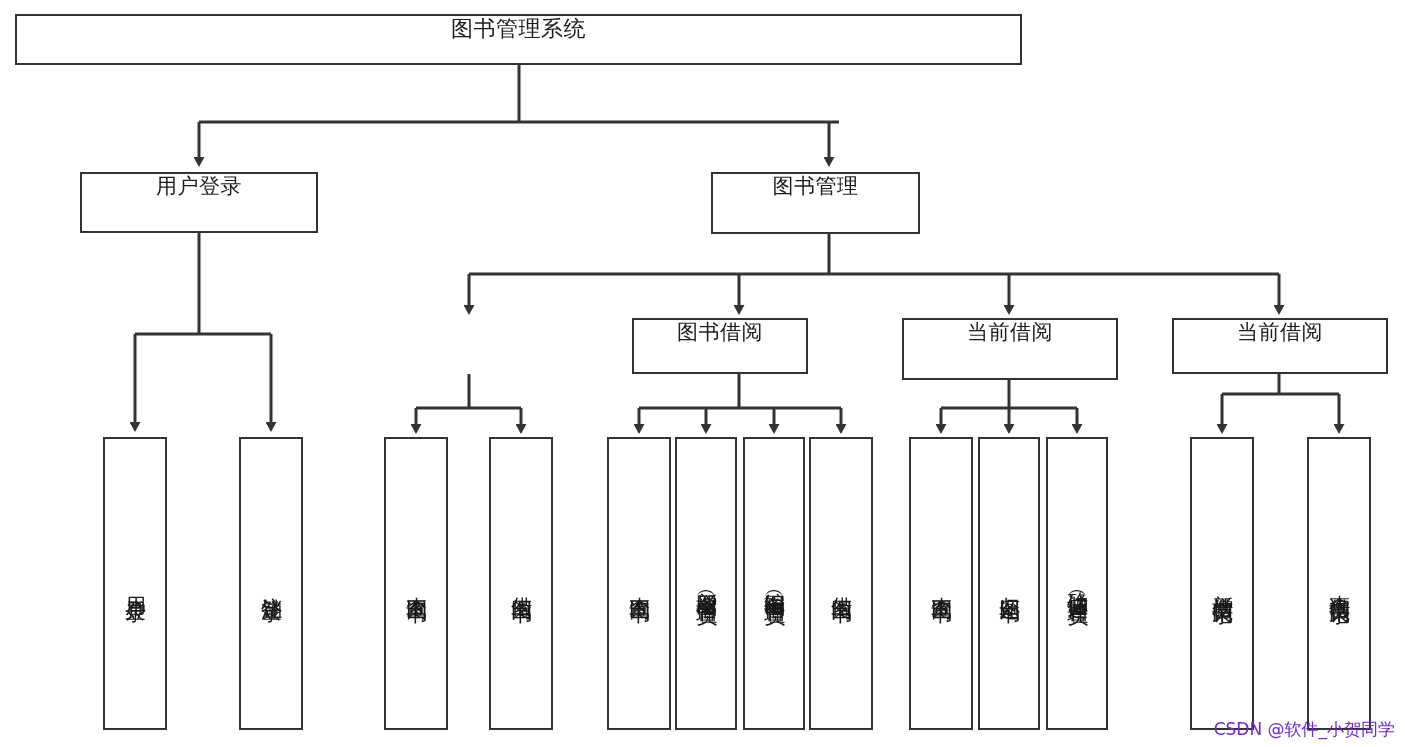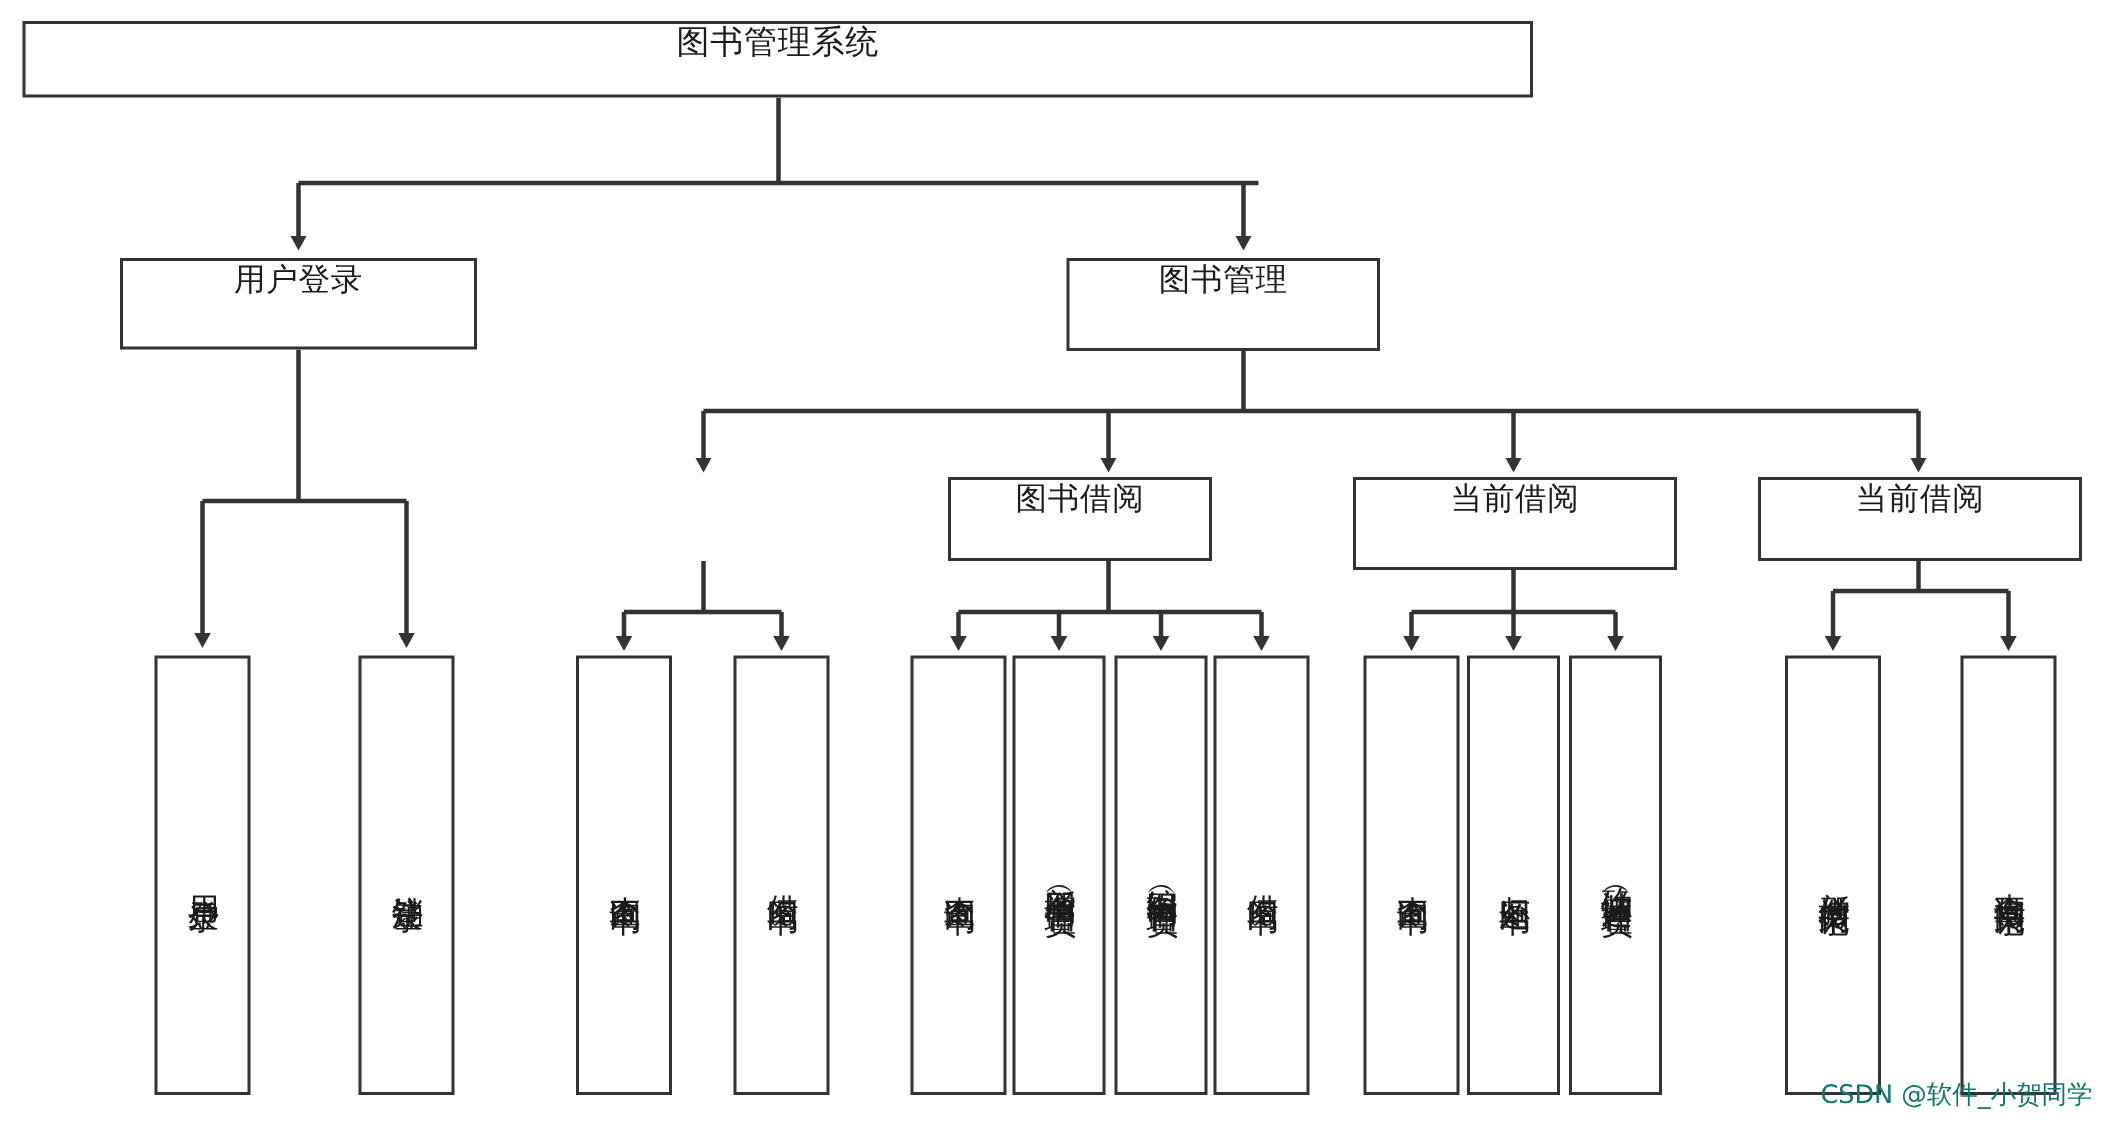--- a/index.html
+++ b/index.html
@@ -60,21 +60,21 @@
     font-size: 21px;
     line-height: 1.12;
     letter-spacing: 2px;
     white-space: nowrap;
   }
   #watermark {
     position: absolute;
     right: 10px;
     bottom: 6px;
     font-size: 17px;
-    color: #0f766e;
+    color: #6d28d9;
     z-index: 5;
     white-space: nowrap;
     pointer-events: none;
   }
 </style>
 </head>
 <body>
 
 <div id="diagram-root">
 

